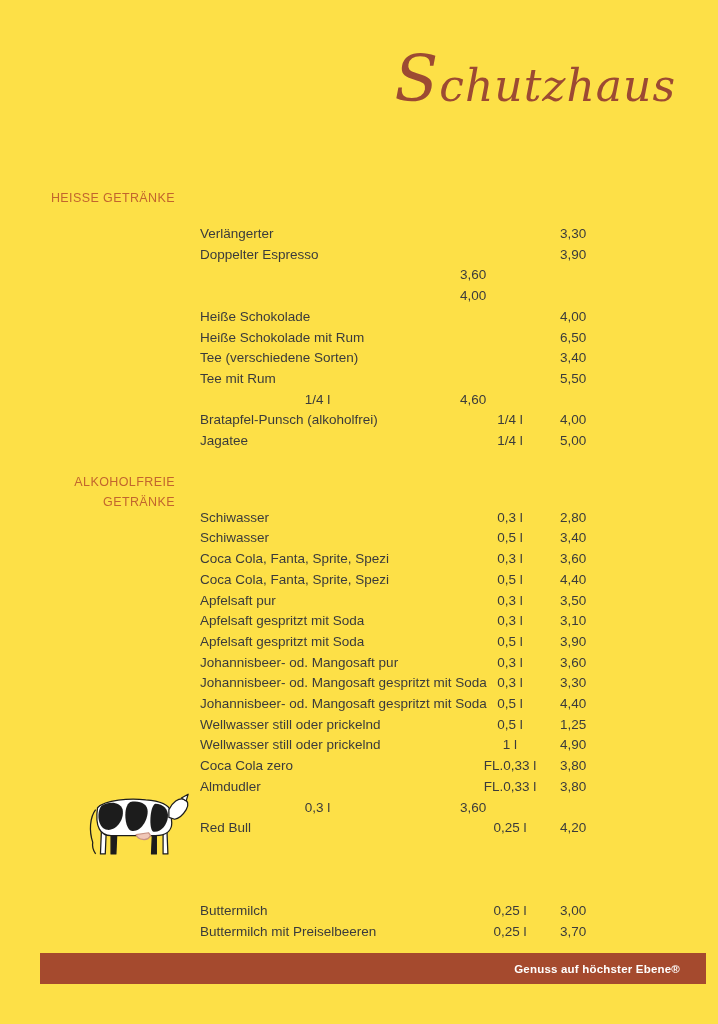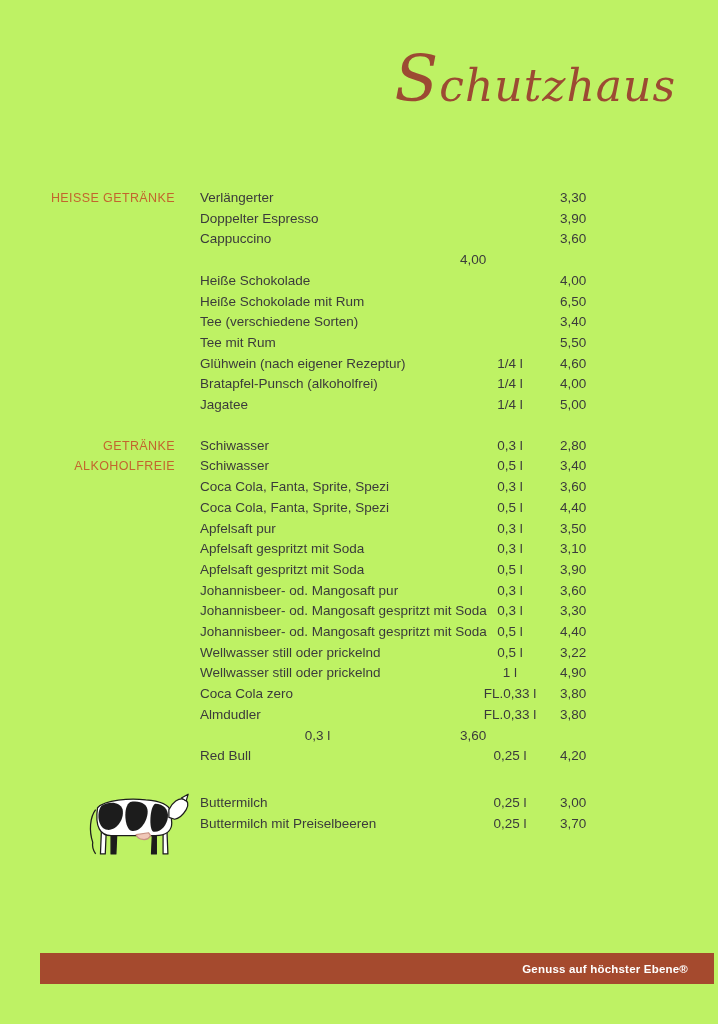--- a/index.html
+++ b/index.html
@@ -10,21 +10,21 @@
   }
   *{box-sizing:border-box;margin:0;padding:0;}
   html,body{width:718px;height:1024px;}
   body{
     background:#ffffff;
     font-family:"Liberation Sans", sans-serif;
     color:var(--text-color);
     position:relative;
     overflow:hidden;
   }
-  .page{position:relative;width:718px;height:1024px;background:#bef264;}
+  .page{position:relative;width:718px;height:1024px;background:#fde047;}
 
   
   .logo{
     position:absolute;
     top:44px; right:42px;
     font-family:"DejaVu Serif", serif;
     font-style:italic;
     font-size:44px;
     color:var(--logo-color);
     letter-spacing:1px;
@@ -47,21 +47,21 @@
   .section.extra-gap{margin-top:26px;}
   .section-heading{
     text-align:right;
     color:var(--accent);
     font-size:12.5px;
     letter-spacing:0.4px;
     line-height:20.7px;
     font-weight:normal;
     padding-left:16px;
   }
-  .items{width:470px;}
+  .items{width:470px;margin-top:36px;}
   .row{
     display:grid;
     grid-template-columns:285px 100px 85px;
     line-height:20.7px;
     font-size:13.5px;
   }
   .name{padding-left:25px;white-space:nowrap;}
   .qty{text-align:center;white-space:nowrap;}
   .price{text-align:left;white-space:nowrap;}
 
@@ -69,21 +69,21 @@
   .cow{
     position:absolute;
     left:86px; top:790px;
     width:106px; height:72px;
   }
   .cow svg{width:100%;height:100%;}
 
   
   .footer{
     position:absolute;
-    left:40px; right:4px; top:953px;
+    left:40px; right:12px; top:953px;
     height:31px;
     background:var(--footer-bg);
     display:flex;
     align-items:center;
     justify-content:flex-end;
     padding-right:26px;
   }
   .footer span{
     color:#ffffff;
     font-size:11.5px;
@@ -108,21 +108,20 @@
             <div class="name">Verlängerter</div>
             <div class="qty"></div>
             <div class="price">3,30</div>
           </div>
           <div class="row">
             <div class="name">Doppelter Espresso</div>
             <div class="qty"></div>
             <div class="price">3,90</div>
           </div>
           <div class="row">
-            <div class="name">Cappuccino</div>
             <div class="qty"></div>
             <div class="price">3,60</div>
           </div>
           <div class="row">
             <div class="qty"></div>
             <div class="price">4,00</div>
           </div>
           <div class="row">
             <div class="name">Heiße Schokolade</div>
             <div class="qty"></div>
@@ -137,40 +136,39 @@
             <div class="name">Tee (verschiedene Sorten)</div>
             <div class="qty"></div>
             <div class="price">3,40</div>
           </div>
           <div class="row">
             <div class="name">Tee mit Rum</div>
             <div class="qty"></div>
             <div class="price">5,50</div>
           </div>
           <div class="row">
-            <div class="name">Glühwein (nach eigener Rezeptur)</div>
             <div class="qty">1/4 l</div>
             <div class="price">4,60</div>
           </div>
           <div class="row">
             <div class="name">Bratapfel-Punsch (alkoholfrei)</div>
             <div class="qty">1/4 l</div>
             <div class="price">4,00</div>
           </div>
           <div class="row">
             <div class="name">Jagatee</div>
             <div class="qty">1/4 l</div>
             <div class="price">5,00</div>
           </div>
         </div>
       </div>
       <div class="section">
         <div class="section-heading">
+          <div>ALKOHOLFREIE</div>
           <div>GETRÄNKE</div>
-          <div>ALKOHOLFREIE</div>
         </div>
         <div class="items">
           <div class="row">
             <div class="name">Schiwasser</div>
             <div class="qty">0,3 l</div>
             <div class="price">2,80</div>
           </div>
           <div class="row">
             <div class="name">Schiwasser</div>
             <div class="qty">0,5 l</div>
@@ -212,21 +210,21 @@
             <div class="price">3,30</div>
           </div>
           <div class="row">
             <div class="name">Johannisbeer- od. Mangosaft gespritzt mit Soda</div>
             <div class="qty">0,5 l</div>
             <div class="price">4,40</div>
           </div>
           <div class="row">
             <div class="name">Wellwasser still oder prickelnd</div>
             <div class="qty">0,5 l</div>
-            <div class="price">3,22</div>
+            <div class="price">1,25</div>
           </div>
           <div class="row">
             <div class="name">Wellwasser still oder prickelnd</div>
             <div class="qty">1 l</div>
             <div class="price">4,90</div>
           </div>
           <div class="row">
             <div class="name">Coca Cola zero</div>
             <div class="qty">FL.0,33 l</div>
             <div class="price">3,80</div>

